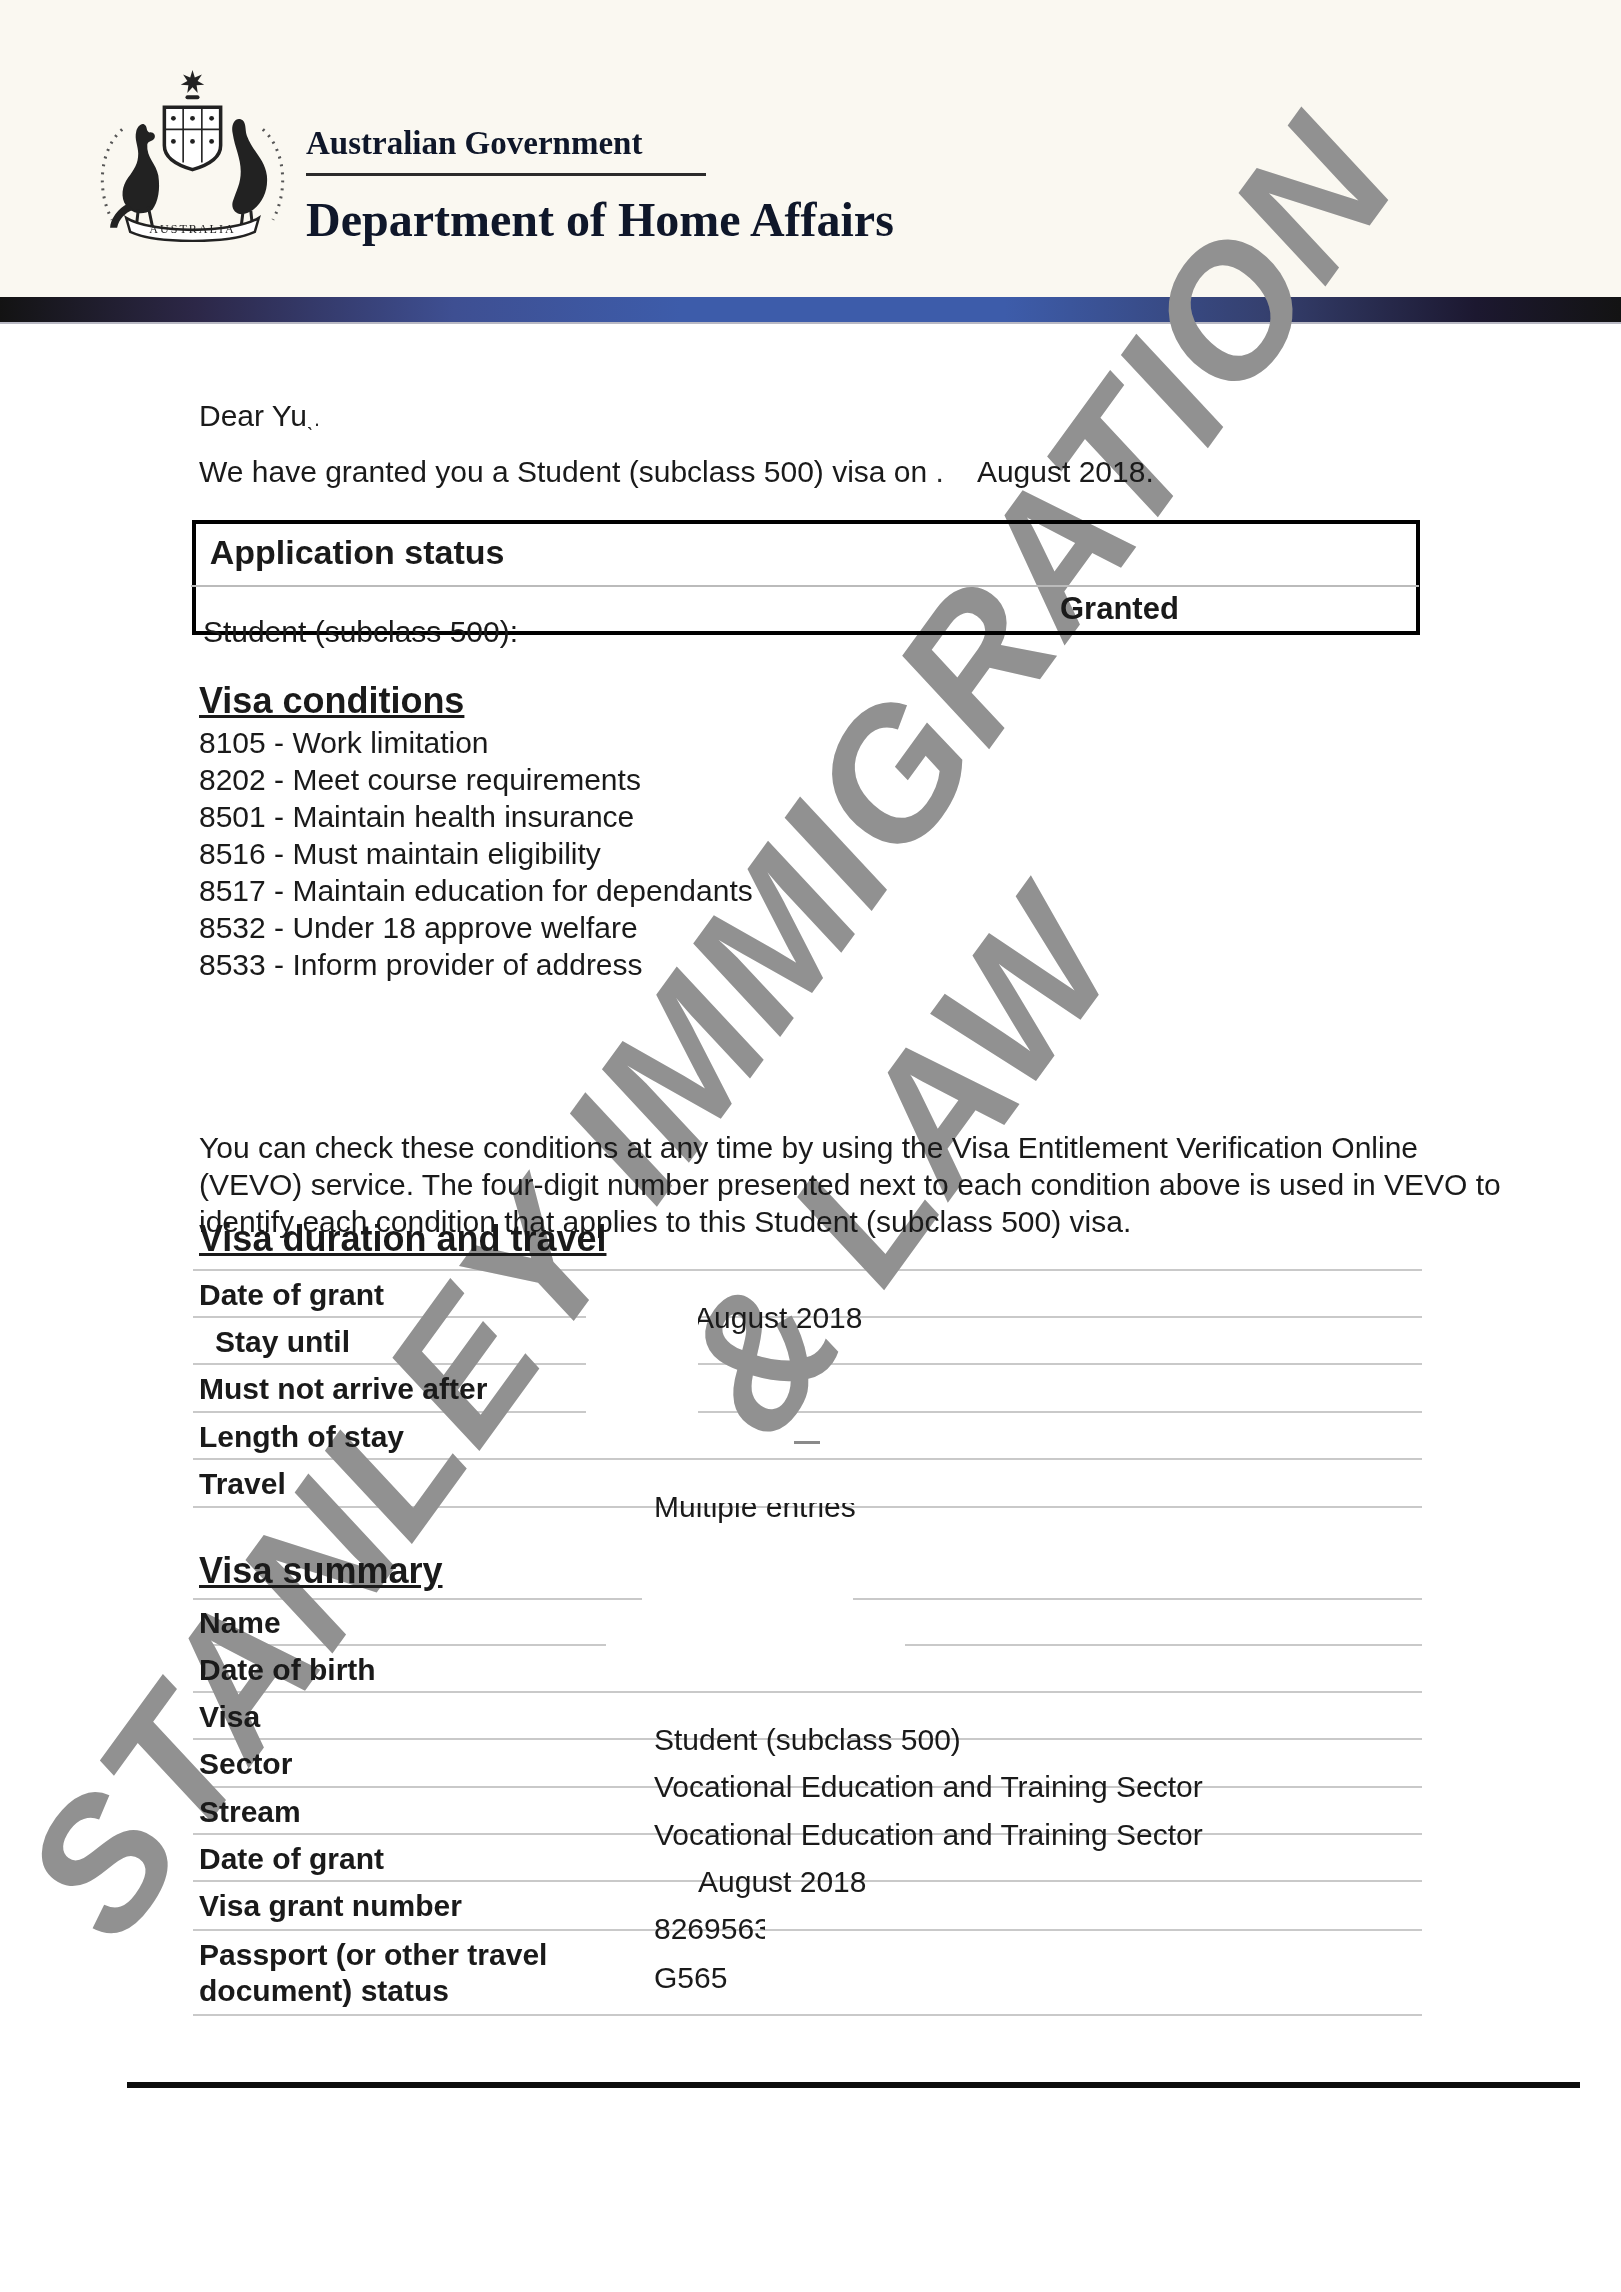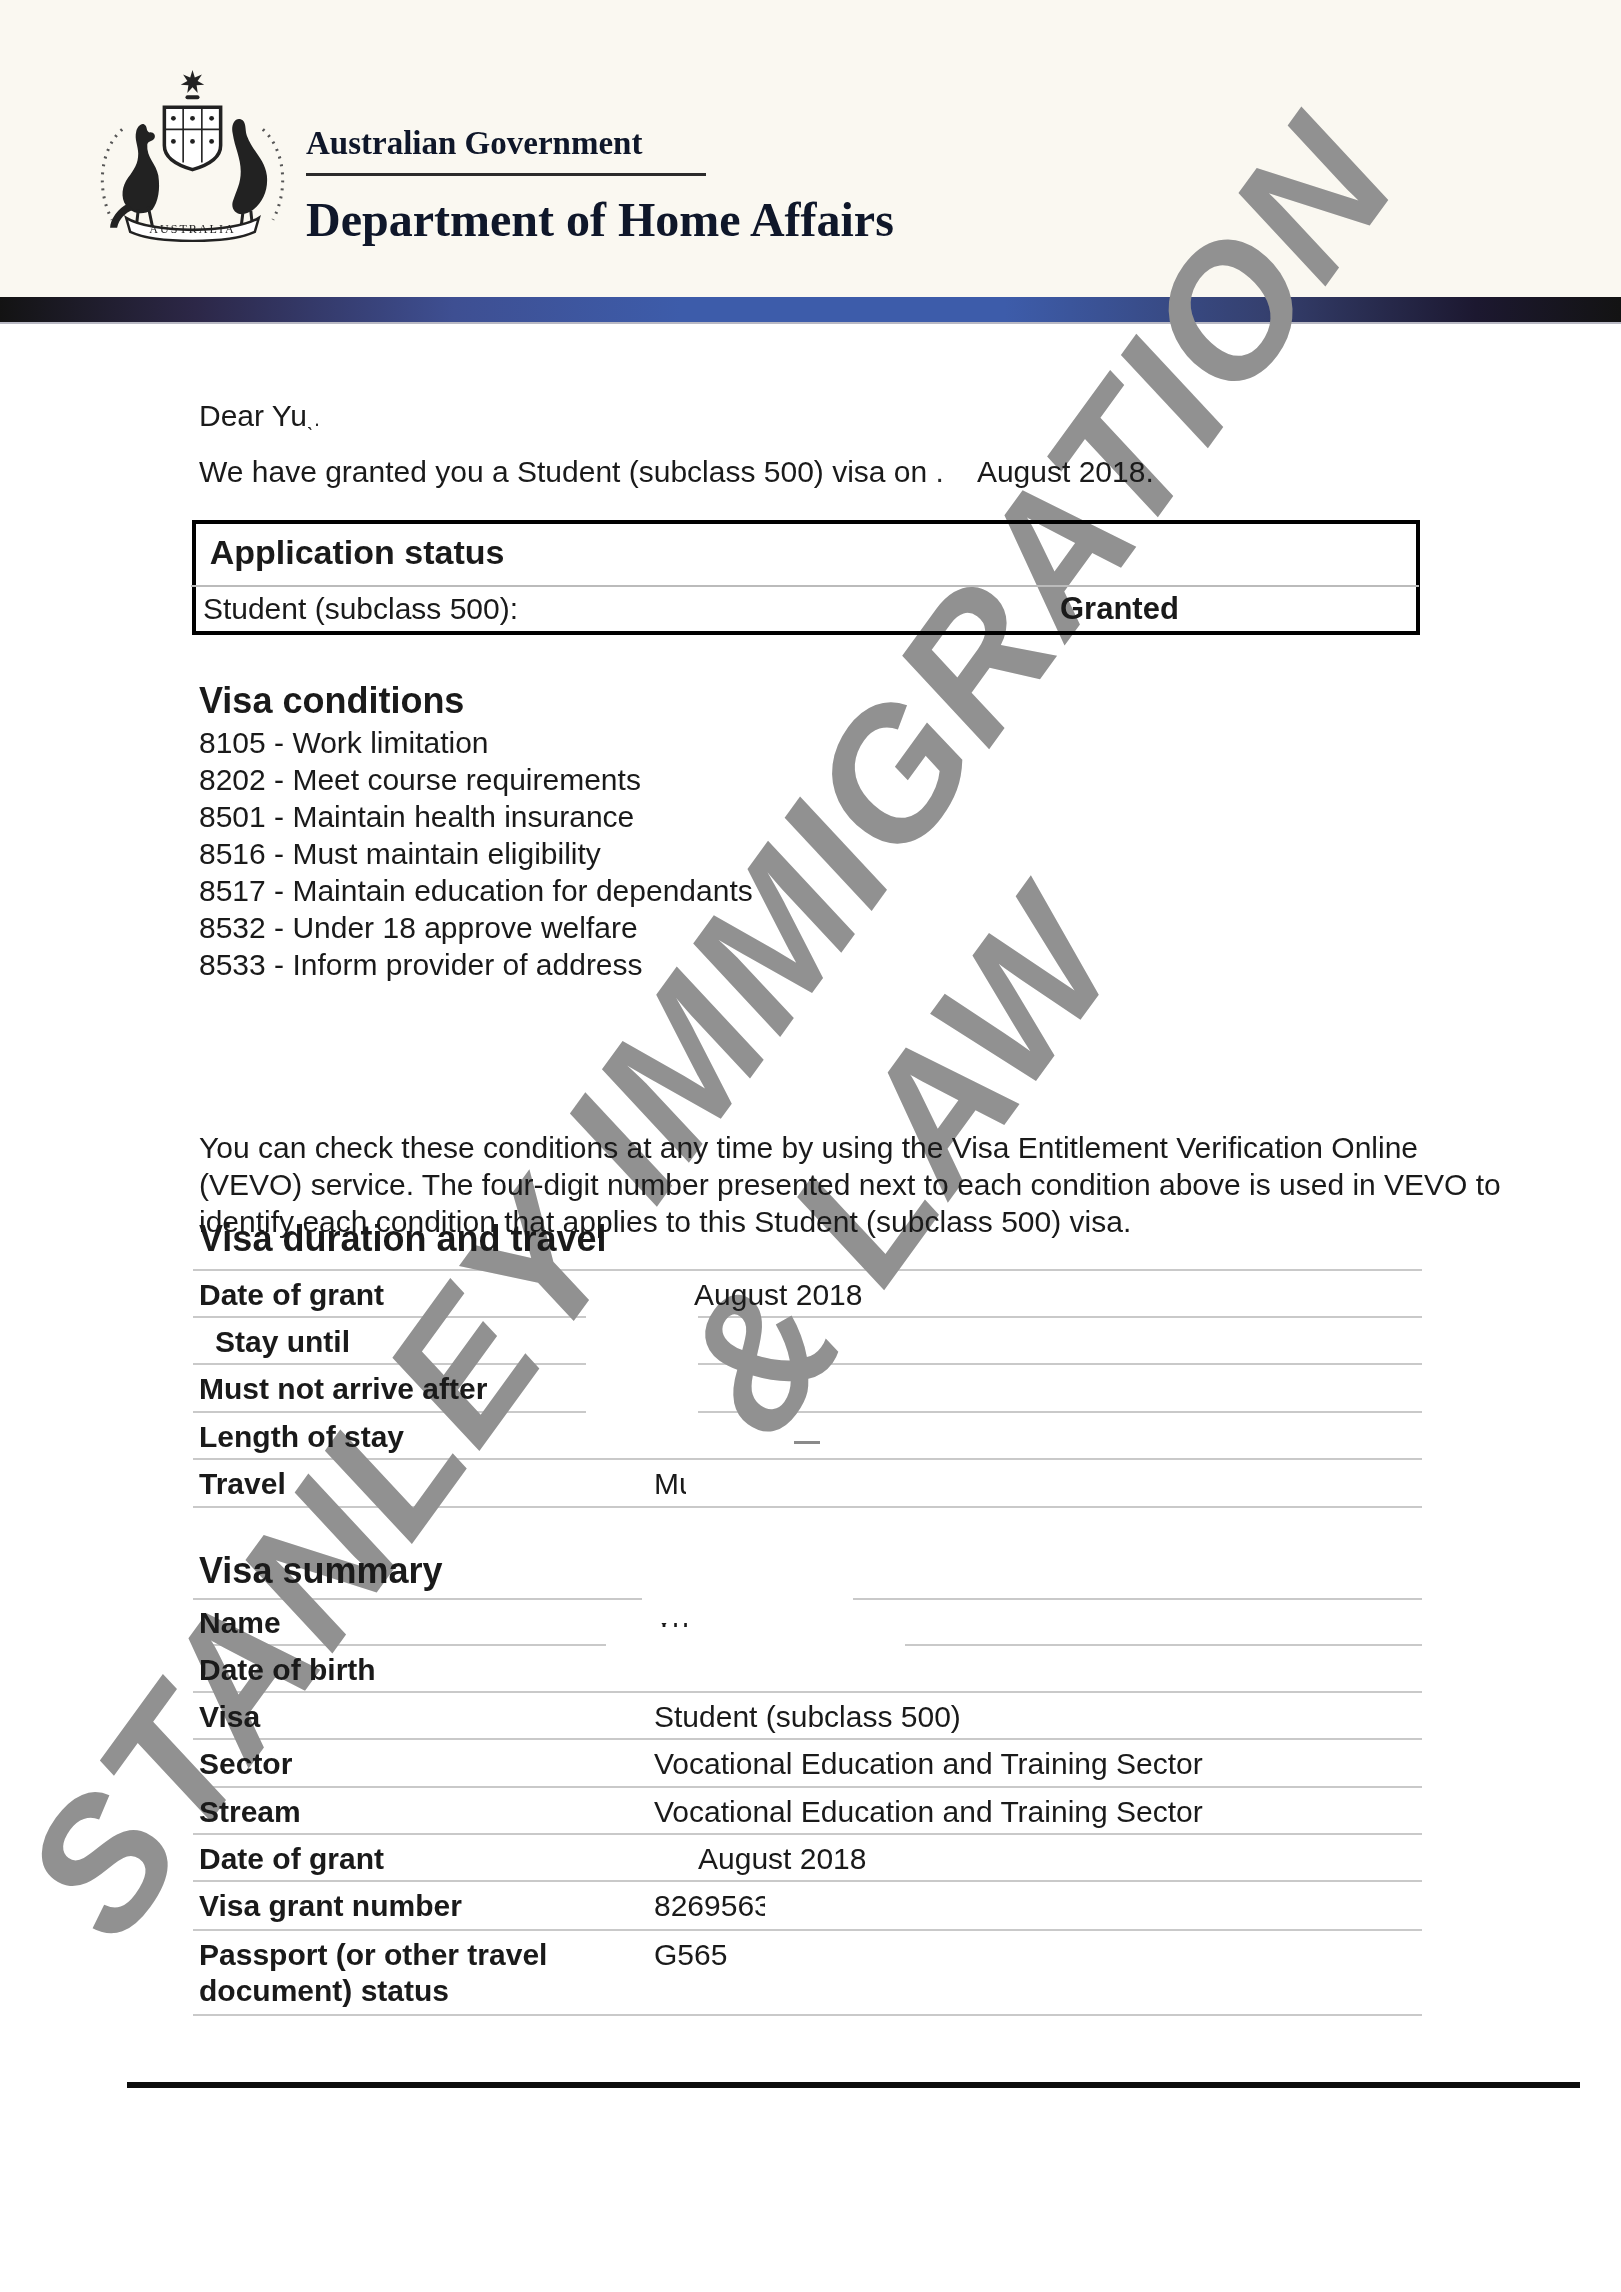--- a/index.html
+++ b/index.html
@@ -18,25 +18,25 @@
      font-family:"Liberation Sans",sans-serif;font-style:italic;font-weight:bold;
      font-size:182px;line-height:233px;letter-spacing:3.9px;white-space:nowrap;}
   
   .content{position:absolute;left:0;top:0;width:1621px;height:2293px;z-index:2;}
   .abs{position:absolute;}
   .serif{font-family:"Liberation Serif",serif;font-weight:bold;color:#0f172a;}
   .gov-title{font-size:33px;}
   .dept-title{font-size:48px;}
   .gov-rule{position:absolute;left:306px;top:173px;width:400px;height:2.9px;background:#2b2b2b;}
   .body-text{font-size:30px;line-height:37px;}
-  .h-section{font-size:36px;font-weight:bold;}
+  .h-section{font-size:36px;font-weight:bold;text-decoration:underline;}
   .status-box{position:absolute;left:192px;top:520px;width:1228px;height:115px;border:4.9px solid #000;box-sizing:border-box;text-decoration:underline;}
   .status-divider{position:absolute;left:-4.9px;top:61px;width:1228px;height:2px;background:#bbbbbb;}
   .label{font-weight:bold;font-size:30px;line-height:36px;}
-  .value{font-size:30px;line-height:36px;}
+  .value{font-size:30px;line-height:36px;margin-top:23px;}
   .clip-digit{display:inline-block;width:10.8px;overflow:hidden;vertical-align:top;}
   .spacer{display:inline-block;width:33px;}
   .artifact{color:#2a2a2a;}
   .artifact-dash{position:absolute;background:#8a8a8a;}
   
   .redact{position:absolute;background:#ffffff;z-index:3;}
   .emblem{position:absolute;left:92px;top:69px;}
 </style>
 </head>
 <body>

